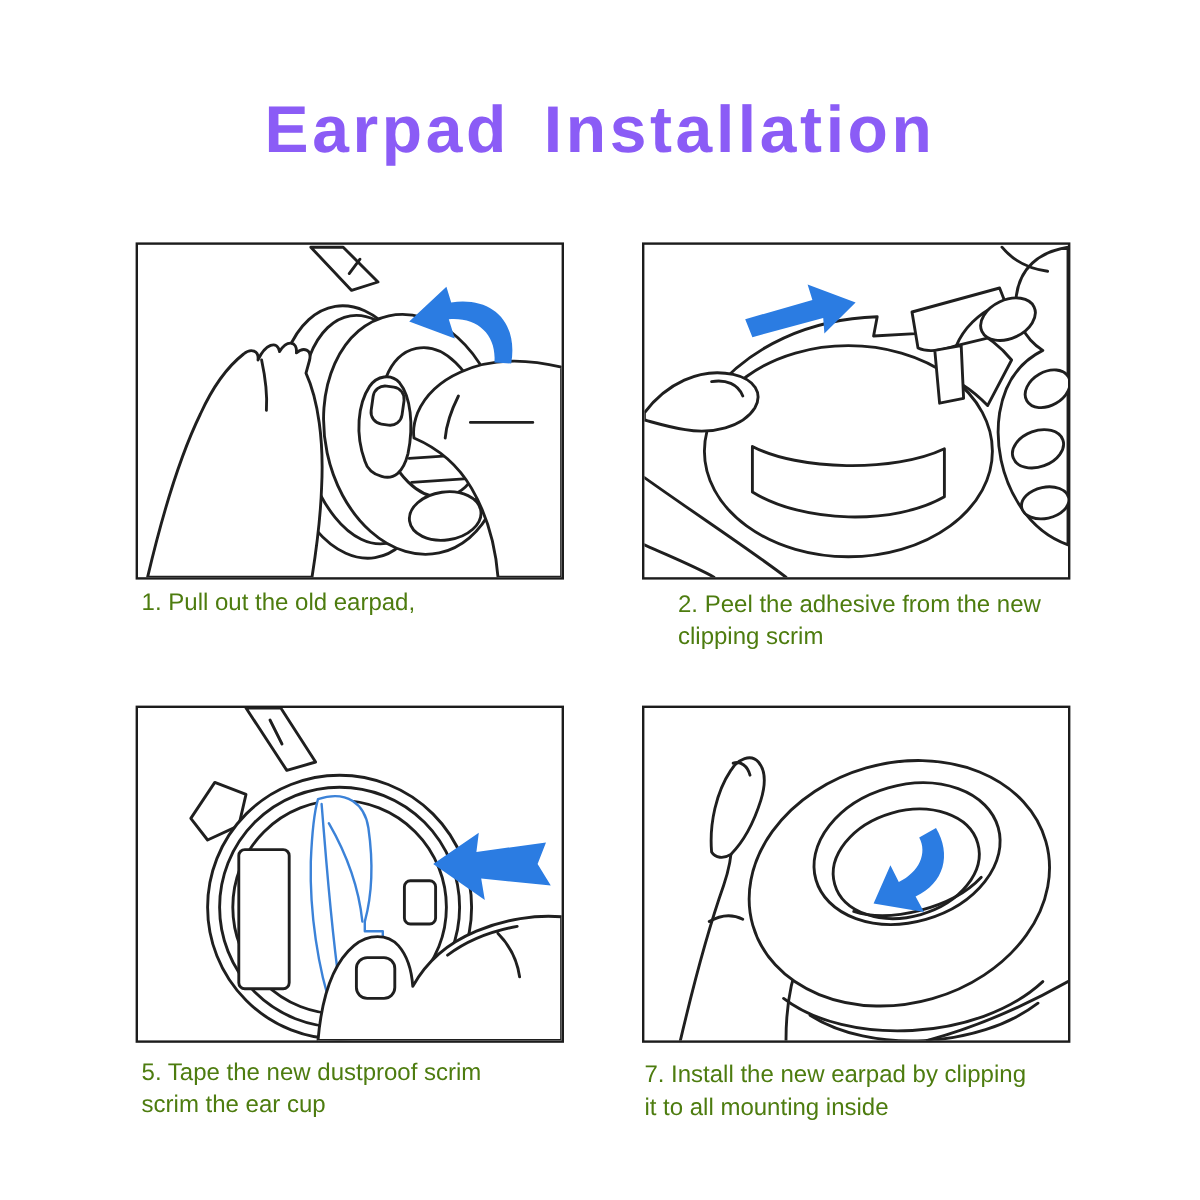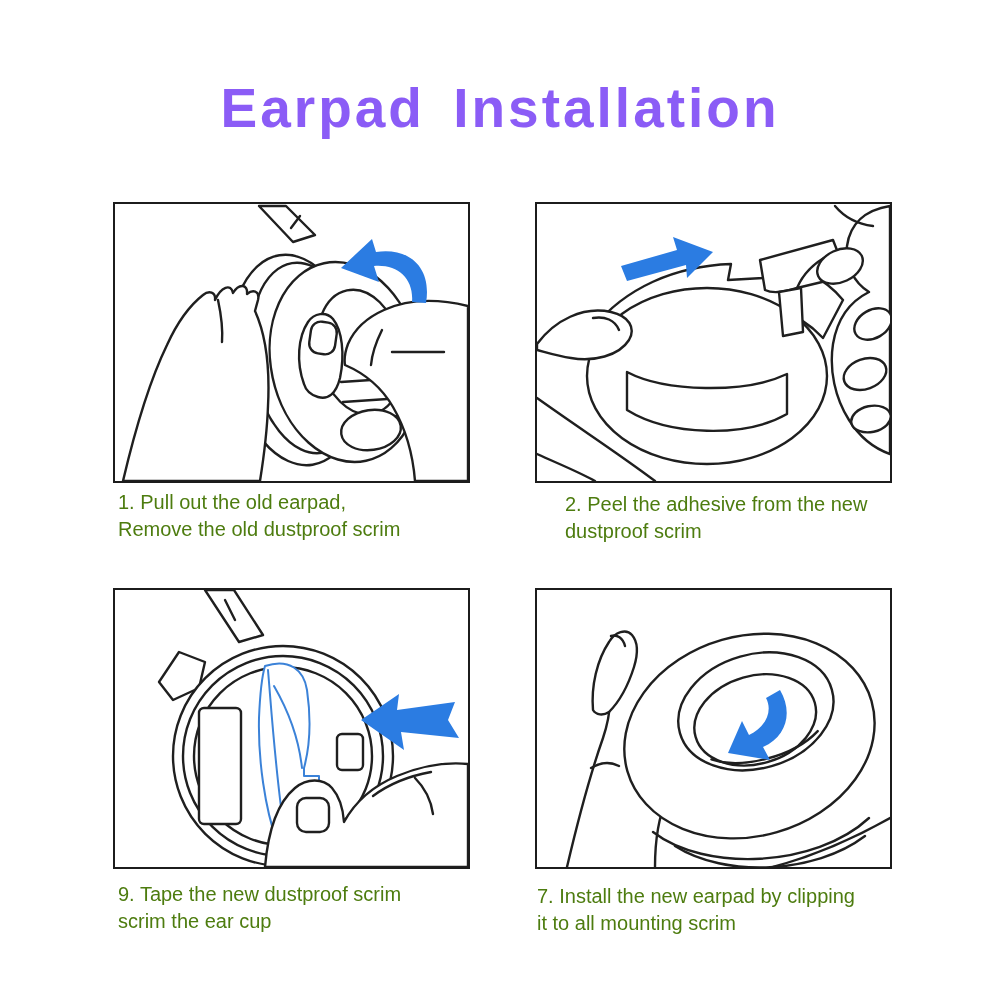--- a/index.html
+++ b/index.html
@@ -181,28 +181,27 @@
         <path class="inkfill" d="M56,120 C 54,96 60,70 72,52 C 78,42 89,38 95,45 C 101,52 101,64 97,77 C 91,96 82,112 72,122 C 66,126 59,125 56,120 Z"></path>
         <path class="ink" d="M74,46 C 80,44 86,48 88,56"></path>
       </g>
 
       <path class="blue" d="M243,100 C 256,122 250,146 226,157 L 233,170 L 191,163 L 205,131 L 212,145 C 229,137 236,121 229,108 Z"></path>
     </svg>
   </div>
 
   <div class="caption" id="caption-1">
     <span>1. Pull out the old earpad,</span>
-    <span>Remove the old dustproof scrim</span>
   </div>
   <div class="caption" id="caption-2">
     <span>2. Peel the adhesive from the new</span>
-    <span>dustproof scrim</span>
+    <span>clipping scrim</span>
   </div>
   <div class="caption" id="caption-3">
-    <span>9. Tape the new dustproof scrim</span>
+    <span>5. Tape the new dustproof scrim</span>
     <span>scrim the ear cup</span>
   </div>
   <div class="caption" id="caption-4">
     <span>7. Install the new earpad by clipping</span>
-    <span>it to all mounting scrim</span>
+    <span>it to all mounting inside</span>
   </div>
 
 </div>
 
 </body></html>

